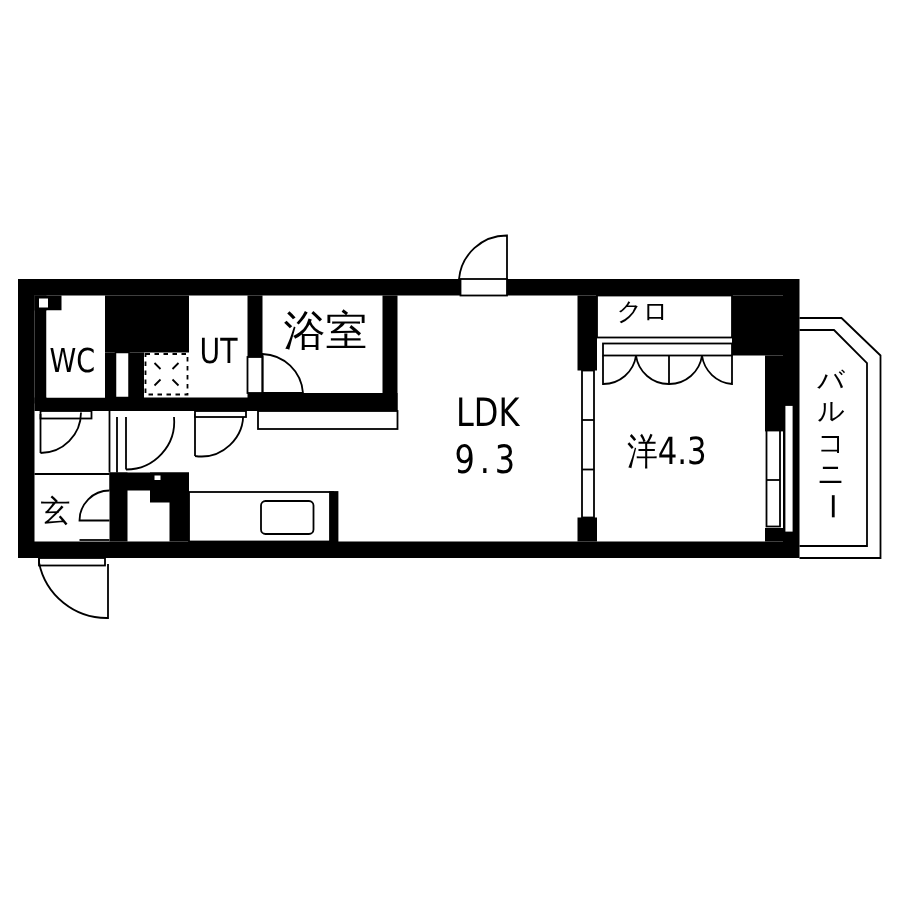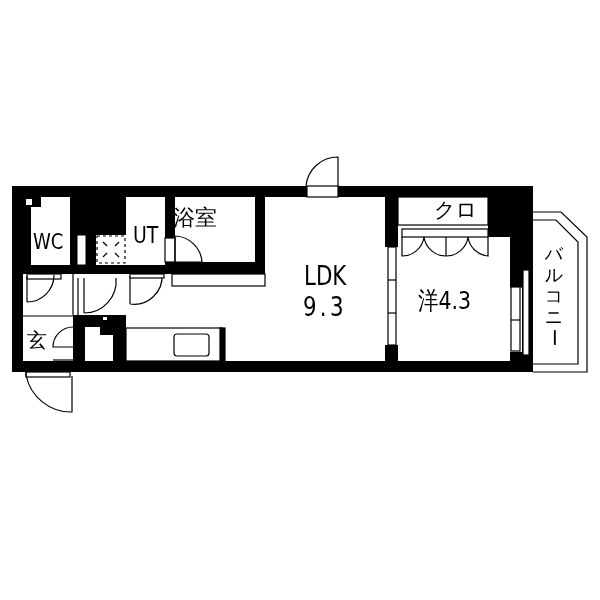--- a/index.html
+++ b/index.html
@@ -108,24 +108,24 @@
     <rect x="511" y="287" width="9" height="64" fill="#fff"></rect>
     <line x1="511" y1="320" x2="520" y2="320"></line>
 
     <path d="M533 212 L561 212 L587 237 L587 372 L533 372"></path>
     <path d="M533 220 L556 220 L578 242 L578 364 L533 364"></path>
   </g>
 </svg>
 
 <div class="room-label cond" style="left:33px;top:231px;font-size:22px;">WC</div>
 <div class="room-label cond" style="left:133px;top:224px;font-size:23px;">UT</div>
-<div class="room-label" style="left:173px;top:207px;font-size:22px;">浴室</div>
+<div class="room-label" style="left:189px;top:207px;font-size:28px;">浴室</div>
 <div class="room-label cond" style="left:304px;top:263px;font-size:26px;">LDK</div>
 <div class="room-label cond" style="left:303px;top:294px;font-size:26px;letter-spacing:4px;">9.3</div>
-<div class="room-label" style="left:434px;top:200px;font-size:21px;">クロ</div>
+<div class="room-label" style="left:411px;top:200px;font-size:17px;">クロ</div>
 <div class="room-label cond" style="left:418px;top:288px;font-size:25px;">洋4.3</div>
 <div class="room-label" style="left:27px;top:330px;font-size:20px;">玄</div>
 
 <div style="position:absolute;left:544px;top:243px;width:20px;font-size:18px;line-height:21px;text-align:center;">
   <div>バ</div>
   <div>ル</div>
   <div>コ</div>
   <div>ニ</div>
   <div style="transform:rotate(90deg);">ー</div>
 </div>

